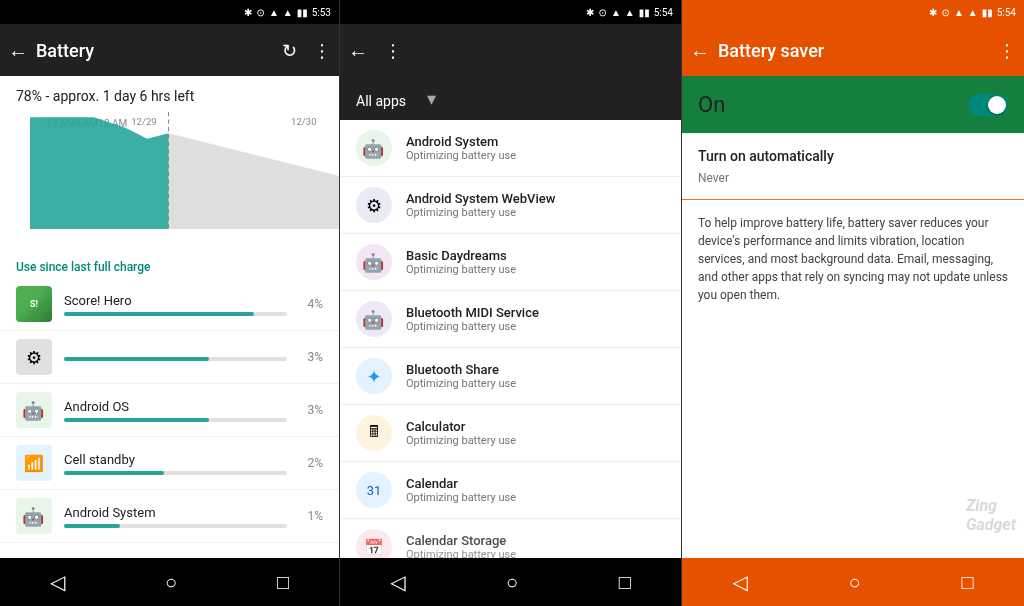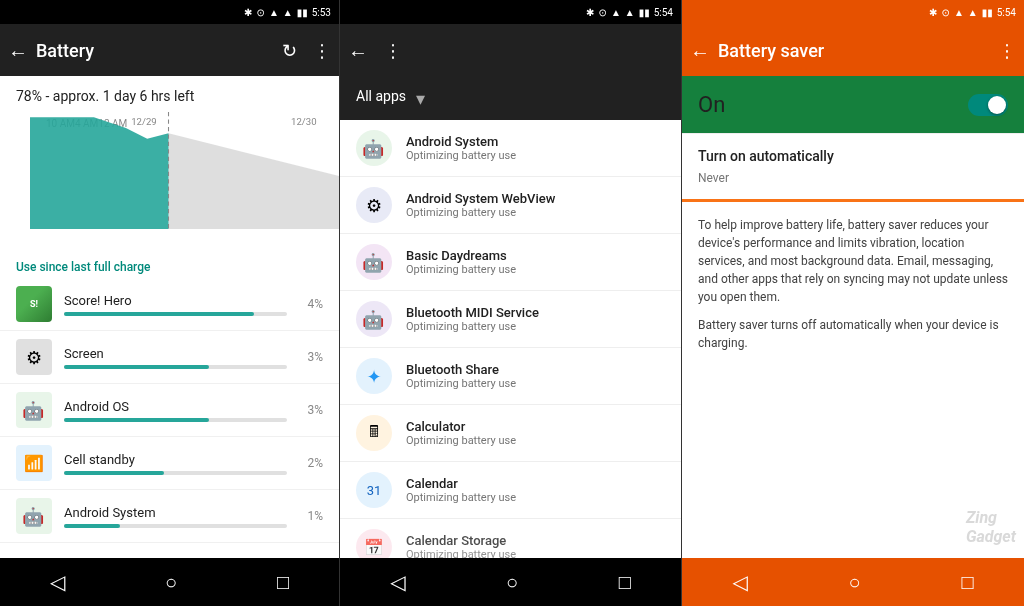--- a/index.html
+++ b/index.html
@@ -232,22 +232,22 @@
       display: flex;
       align-items: center;
       padding: 0 16px;
       gap: 4px;
       color: #fff;
       font-size: 14px;
     }
 
     .filter-dropdown {
       display: flex;
-      align-items: flex-start;
-      gap: 10px;
+      align-items: flex-end;
+      gap: 21px;
       color: #fff;
       font-size: 14px;
     }
 
     .chevron-down { font-size: 18px; color: #aaa; }
 
     .opt-list {
       flex: 1;
       overflow: hidden;
       background: #fff;
@@ -330,21 +330,21 @@
       background: #fff;
       border-radius: 50%;
       position: absolute;
       top: 2px;
       right: 2px;
       box-shadow: 0 1px 3px rgba(0,0,0,0.4);
     }
 
     .saver-row {
       padding: 14px 16px;
-      border-bottom: 3px solid #f97316;
+      border-bottom: 1px solid #f97316;
       background: #fff;
     }
 
     .saver-row-title {
       font-size: 14px;
       color: #212121;
       font-weight: 500;
     }
 
     .saver-row-sub {
@@ -449,21 +449,20 @@
         </div>
       </div>
       <div class="app-pct">4%</div>
     </div>
 
     <div class="battery-item">
       <div class="app-icon-box app-icon-screen">
         <span style="font-size:18px;">⚙</span>
       </div>
       <div class="app-info">
-        <div class="app-name">Screen</div>
         <div class="app-bar-container">
           <div class="app-bar-fill" style="width:65%"></div>
         </div>
       </div>
       <div class="app-pct">3%</div>
     </div>
 
     <div class="battery-item">
       <div class="app-icon-box app-icon-android">
         <span style="font-size:18px;">🤖</span>
@@ -656,25 +655,24 @@
       </div>
     </div>
 
     <div class="saver-row">
       <div class="saver-row-title">Turn on automatically</div>
       <div class="saver-row-sub">Never</div>
     </div>
 
     <div class="saver-desc">
       <p>To help improve battery life, battery saver reduces your device's performance and limits vibration, location services, and most background data. Email, messaging, and other apps that rely on syncing may not update unless you open them.</p>
-      <p>Battery saver turns off automatically when your device is charging.</p>
-    </div>
-  </div>
-
-  <div class="watermark" style="position:absolute;bottom:60px;right:8px;font-size:16px;font-weight:bold;color:rgba(180,180,180,0.5);font-style:italic;line-height:1.2;">
+    </div>
+  </div>
+
+  <div class="watermark" style="position:absolute;bottom:72px;right:8px;font-size:16px;font-weight:bold;color:rgba(180,180,180,0.5);font-style:italic;line-height:1.2;">
     Zing<br>Gadget
   </div>
 
   <div class="nav-bar" style="background:#e65100;">
     <span class="nav-icon">◁</span>
     <span class="nav-icon">○</span>
     <span class="nav-icon">□</span>
   </div>
 </div>
 

